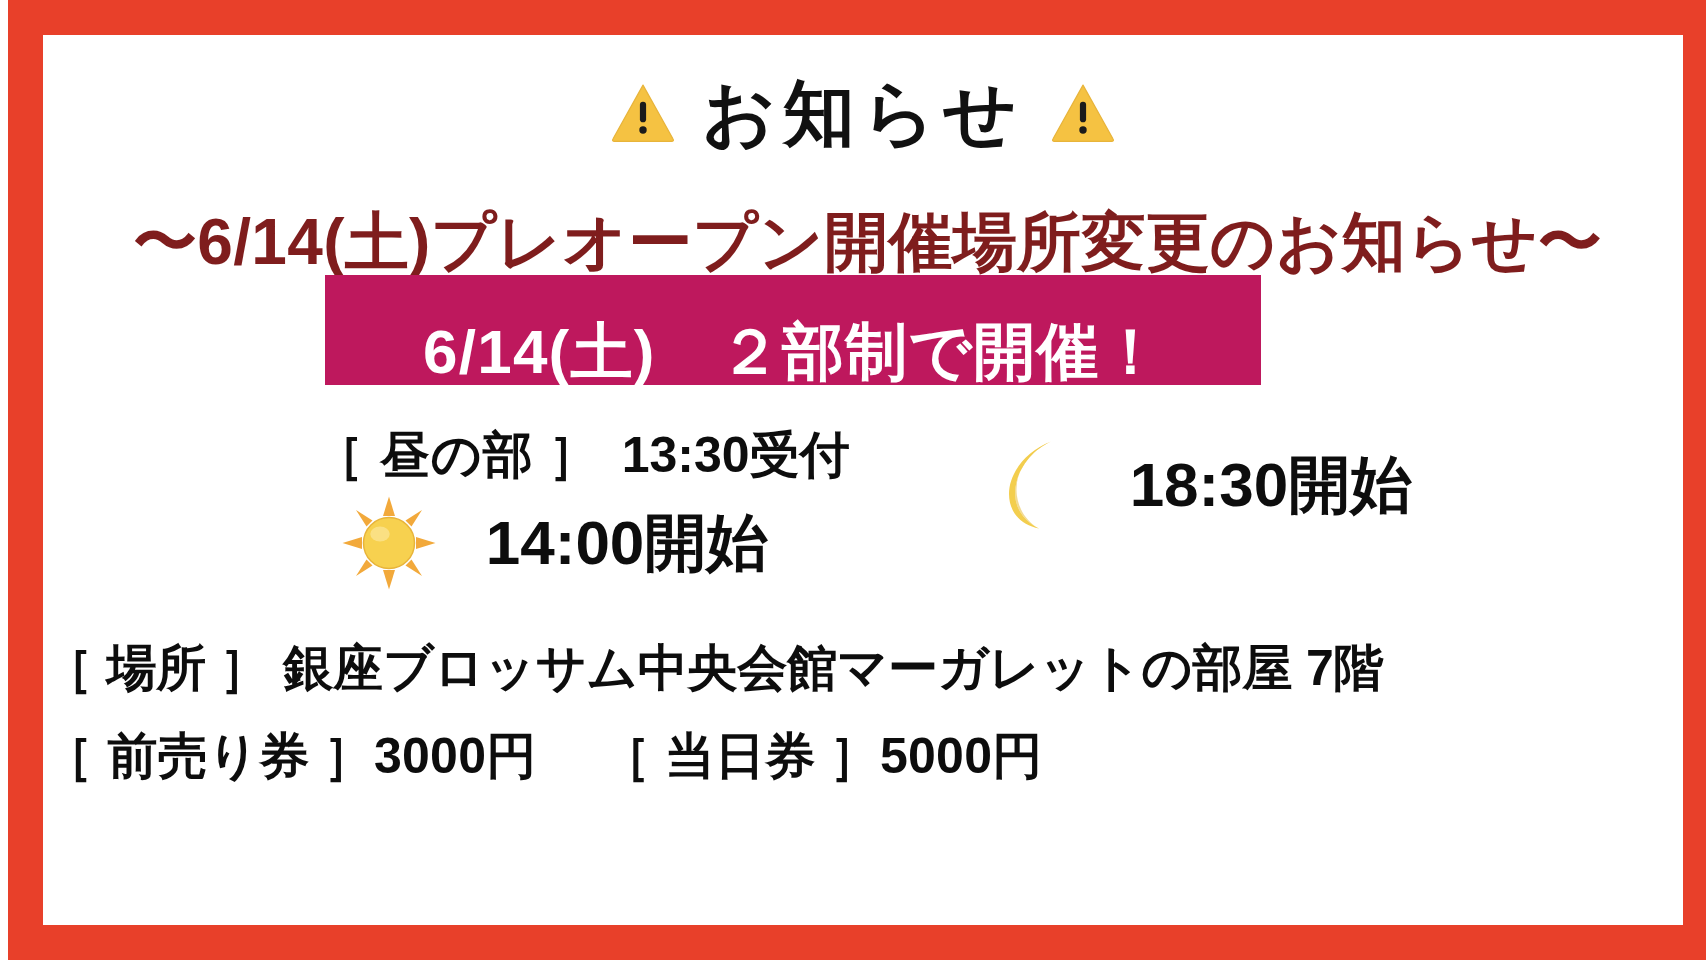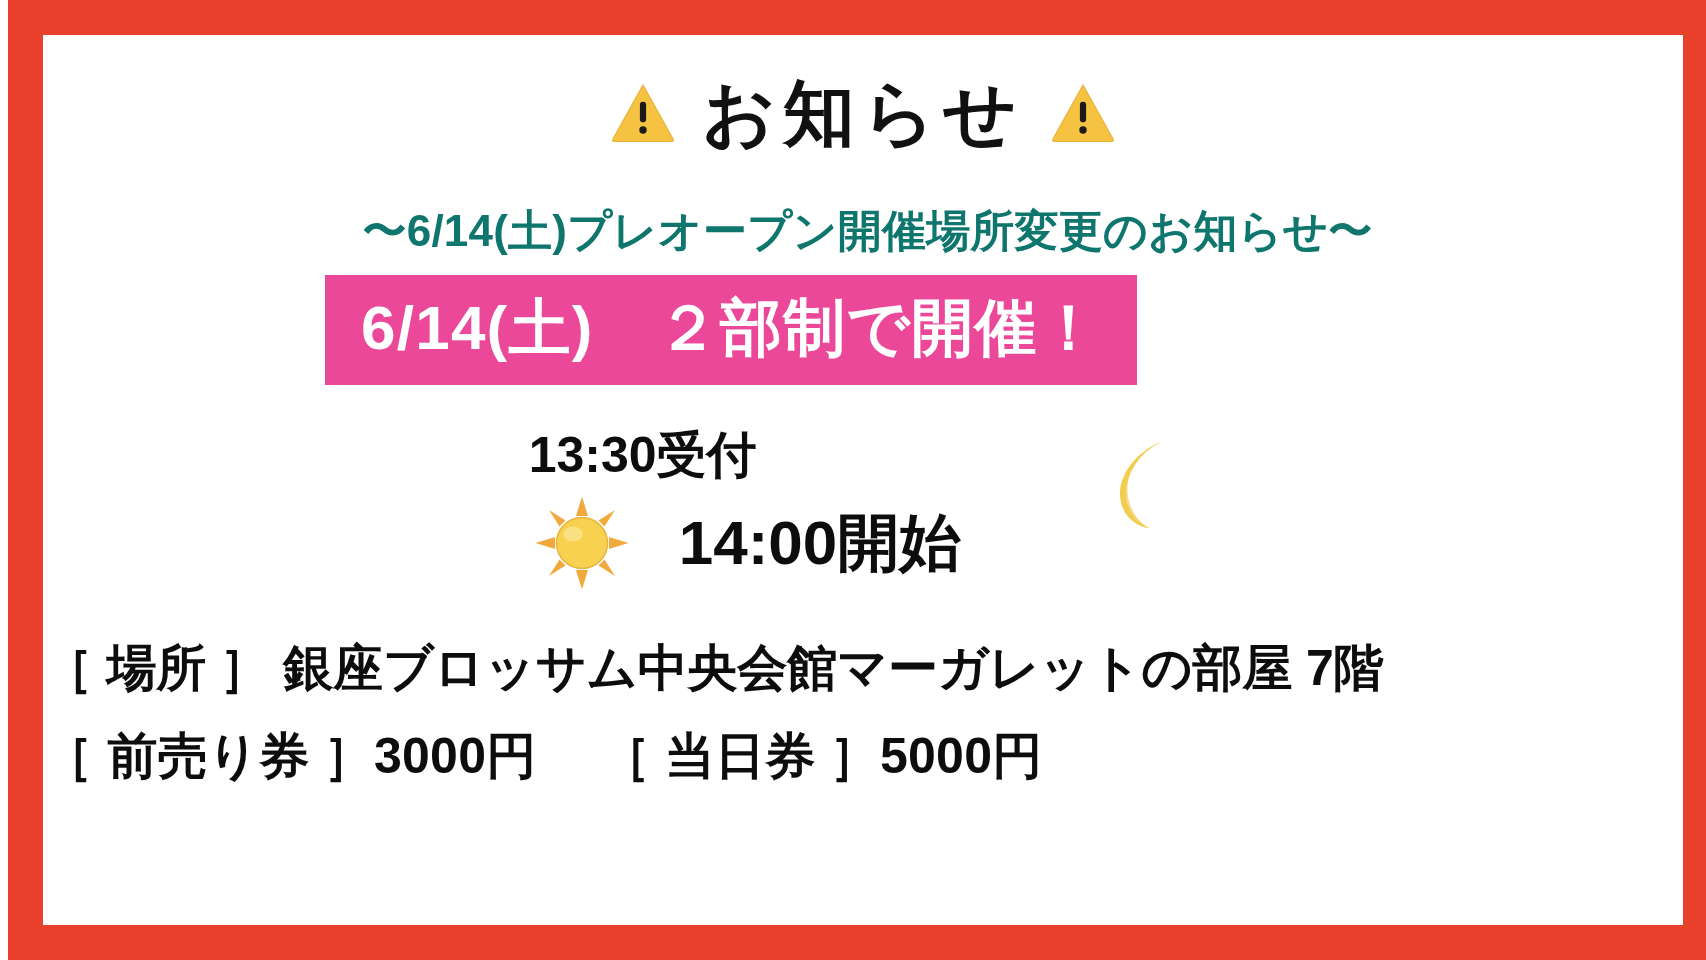--- a/index.html
+++ b/index.html
@@ -62,38 +62,38 @@
     flex: 0 0 auto;
   }
 
   
   .subtitle {
     position: absolute;
     top: 172px;
     left: 9px;
     right: 0;
     text-align: center;
-    font-size: 44px;
-    font-weight: 700;
-    color: #0f766e;
+    font-size: 64px;
+    font-weight: 700;
+    color: #7f1d1d;
     line-height: 1.1;
     letter-spacing: 0.005em;
     white-space: nowrap;
   }
 
   
   .banner {
     position: absolute;
     top: 240px;
     left: 282px;
-    width: 812px;
+    width: 936px;
     height: 110px;
-    background: #ec4899;
-    display: flex;
-    align-items: center;
+    background: #be185d;
+    display: flex;
+    align-items: flex-end;
     justify-content: center;
   }
   .banner-text {
     color: #ffffff;
     font-size: 62px;
     font-weight: 700;
     letter-spacing: 0.02em;
     line-height: 1;
     white-space: nowrap;
     transform: translateY(-2px);
@@ -206,20 +206,21 @@
     <div class="subtitle">〜6/14(土)プレオープン開催場所変更のお知らせ〜</div>
 
     <div class="banner">
       <span class="banner-text">6/14(土)　２部制で開催！</span>
     </div>
 
     <div class="sessions">
 
       <div class="session">
         <div class="session-head">
+          <span class="session-label">［ 昼の部 ］</span>
           <span class="session-reception">13:30受付</span>
         </div>
         <div class="session-sub">
           <span class="session-emoji">
             <svg class="sun-icon" viewBox="0 0 64 64" aria-hidden="true">
               <g fill="#F2A93B">
                 <polygon points="32,1 36,14 28,14"></polygon>
                 <polygon points="32,63 28,50 36,50"></polygon>
                 <polygon points="1,32 14,28 14,36"></polygon>
                 <polygon points="63,32 50,36 50,28"></polygon>
@@ -238,20 +239,21 @@
       </div>
 
       <div class="session">
         <div class="session-sub">
           <span class="session-emoji">
             <svg class="moon-icon" viewBox="0 0 64 64" aria-hidden="true">
               <path d="M44 3 C26 10 16 25 16 38 C16 50 24 59 36 61 C22 54 18 42 21 30 C24 18 33 8 44 3 Z" fill="#F3CE4E"></path>
               <path d="M44 3 C30 9 21 22 21 35 C21 47 28 57 36 61 C22 54 18 42 21 30 C24 18 33 8 44 3 Z" fill="#E8BE3C" opacity="0.55"></path>
             </svg>
           </span>
+          <span class="session-start">18:30開始</span>
         </div>
       </div>
 
     </div>
 
     <div class="venue">
       <span>［ 場所 ］</span>&nbsp;<span>銀座ブロッサム中央会館マーガレットの部屋 7階</span>
     </div>
 
     <div class="tickets">

